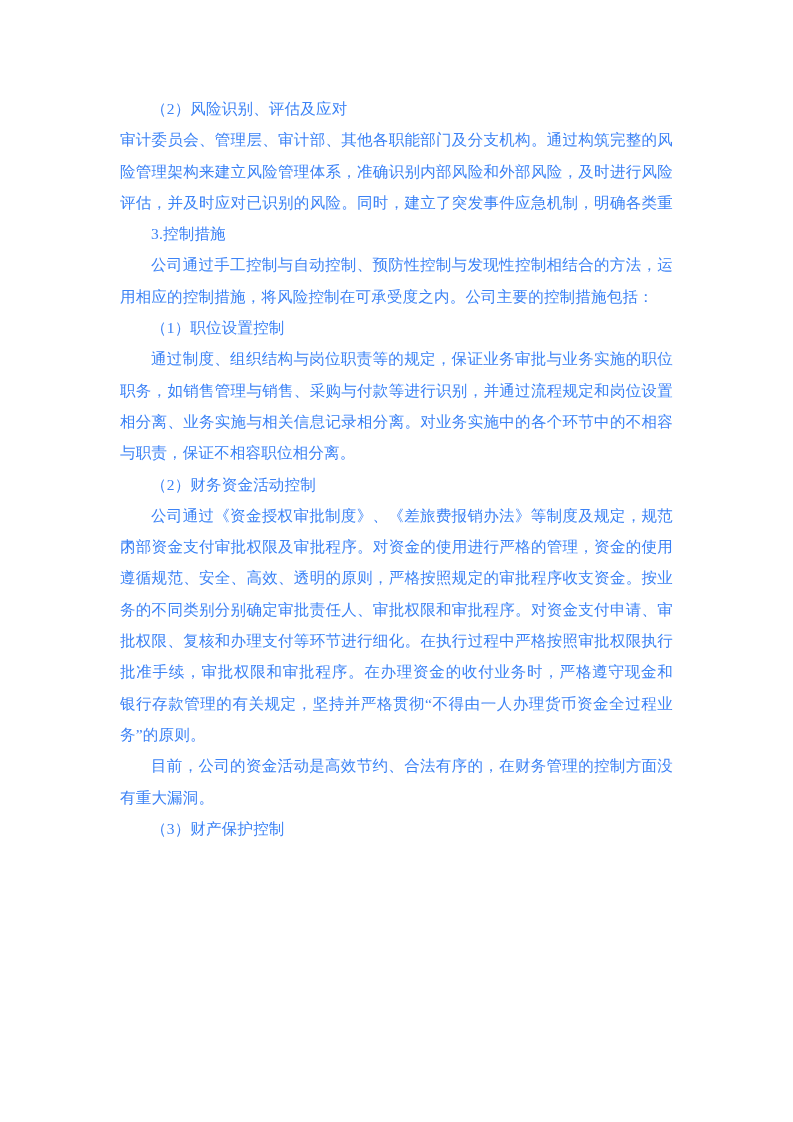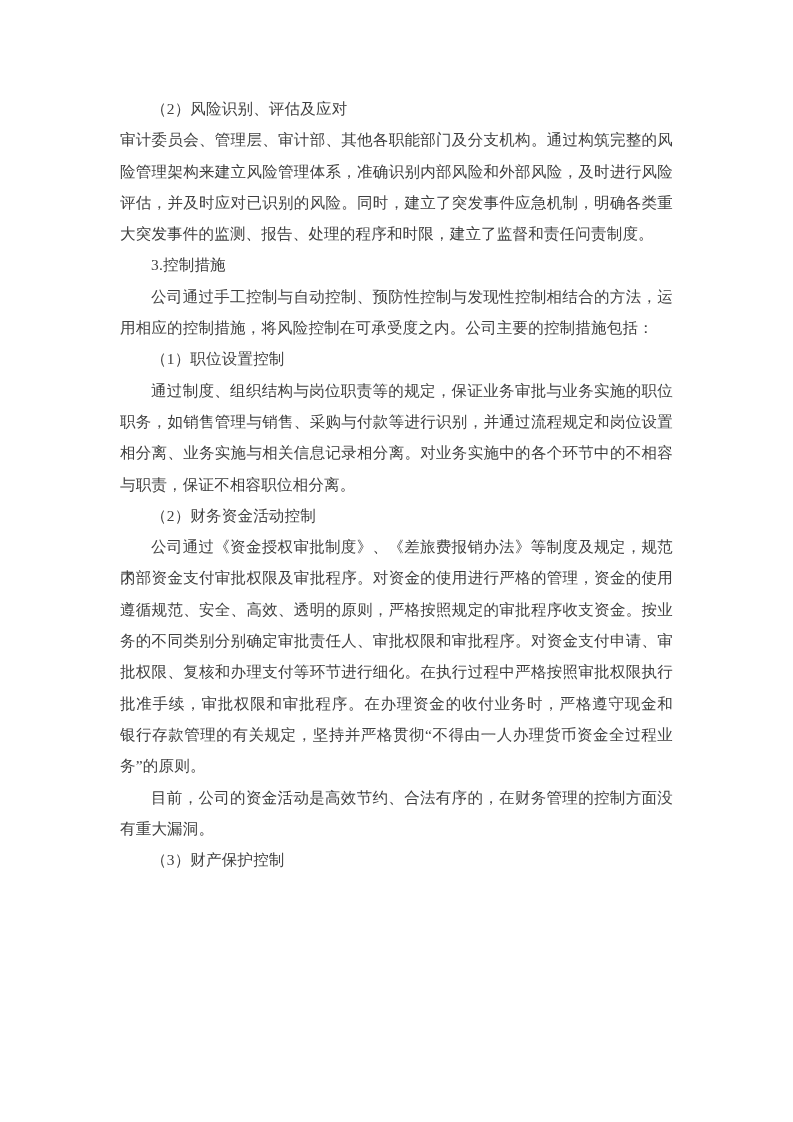--- a/index.html
+++ b/index.html
@@ -7,21 +7,21 @@
     padding: 0;
     background: #ffffff;
   }
   .doc-page {
     position: relative;
     width: 793px;
     height: 1122px;
     background: #ffffff;
     overflow: hidden;
     font-family: "Liberation Serif", "DejaVu Serif", serif;
-    color: #404040;
+    color: #3b82f6;
   }
   .text-block {
     position: absolute;
     left: 120px;
     top: 93px;
     width: 553px;
   }
   .para {
     margin: 0;
     padding: 0;
@@ -48,21 +48,20 @@
 
 <div class="doc-page">
   <div class="text-block">
       <p class="para subheading">
         <span class="line indent last">（2）风险识别、评估及应对</span>
       </p>
       <p class="para body">
         <span class="line">审计委员会、管理层、审计部、其他各职能部门及分支机构。通过构筑完整的风</span>
         <span class="line">险管理架构来建立风险管理体系，准确识别内部风险和外部风险，及时进行风险</span>
         <span class="line">评估，并及时应对已识别的风险。同时，建立了突发事件应急机制，明确各类重</span>
-        <span class="line last">大突发事件的监测、报告、处理的程序和时限，建立了监督和责任问责制度。</span>
       </p>
       <p class="para subheading">
         <span class="line indent last">3.控制措施</span>
       </p>
       <p class="para body">
         <span class="line indent">公司通过手工控制与自动控制、预防性控制与发现性控制相结合的方法，运</span>
         <span class="line last">用相应的控制措施，将风险控制在可承受度之内。公司主要的控制措施包括：</span>
       </p>
       <p class="para subheading">
         <span class="line indent last">（1）职位设置控制</span>

